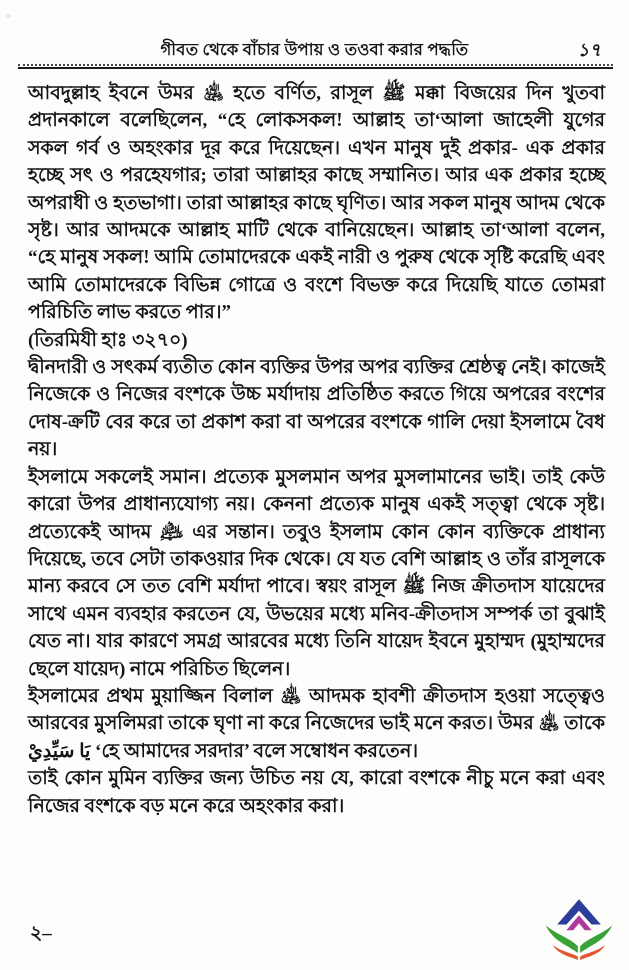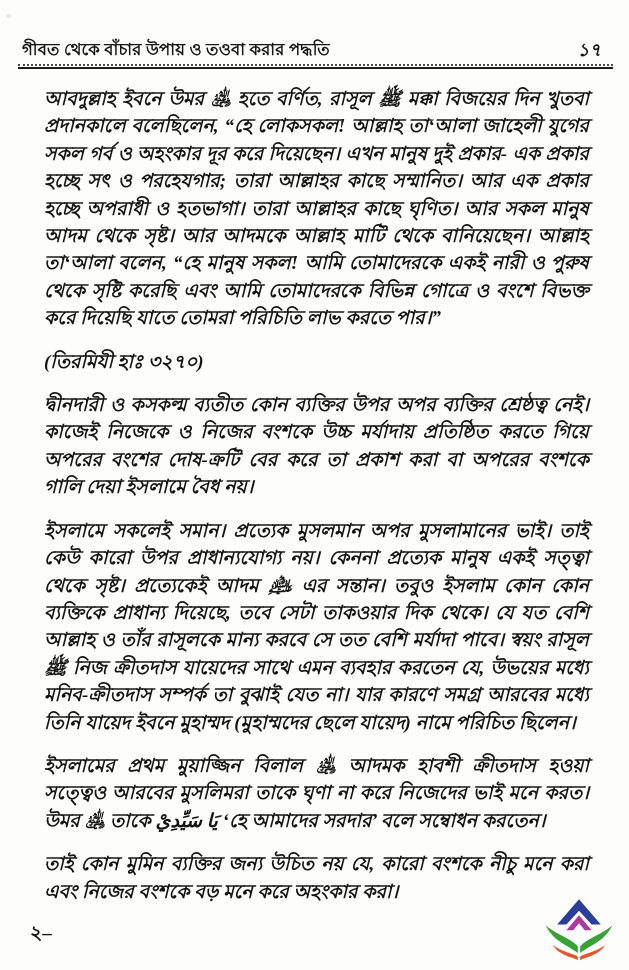--- a/index.html
+++ b/index.html
@@ -31,21 +31,21 @@
     position: relative;
     padding-top: 37px;
   }
   .header-row {
     position: relative;
     height: 23px;
     margin: 0 22px;
   }
   .running-title {
     display: block;
-    text-align: left;
+    text-align: center;
     font-size: 16.5px;
     font-weight: 700;
     letter-spacing: .2px;
     white-space: nowrap;
   }
   .page-number {
     position: absolute;
     right: 6px;
     top: -1px;
     font-size: 18px;
@@ -65,21 +65,21 @@
     margin-top: 1px;
   }
   .page-body {
     margin: 10px 24px 0 28px;
     font-size: 19px;
     line-height: 27.4px;
     font-weight: 600;
     text-align: justify;
     color: #141414;
   }
-  .page-body p { margin: 16px; font-style: italic; }
+  .page-body p { margin: 0; }
   .hadith-ref {
     padding-right: 2px;
   }
   .page-footer {
     position: absolute;
     left: 30px;
     right: 14px;
     bottom: 10px;
     display: flex;
     justify-content: space-between;
@@ -105,21 +105,21 @@
     </div>
     <div class="header-rule">
       <div class="dotted"></div>
       <div class="solid"></div>
     </div>
   </header>
 
   <main class="page-body">
     <p>আবদুল্লাহ ইবনে উমর ﵁ হতে বর্ণিত, রাসূল ﷺ মক্কা বিজয়ের দিন খুতবা প্রদানকালে বলেছিলেন, “হে লোকসকল! আল্লাহ তা‘আলা জাহেলী যুগের সকল গর্ব ও অহংকার দূর করে দিয়েছেন। এখন মানুষ দুই প্রকার- এক প্রকার হচ্ছে সৎ ও পরহেযগার; তারা আল্লাহর কাছে সম্মানিত। আর এক প্রকার হচ্ছে অপরাধী ও হতভাগা। তারা আল্লাহর কাছে ঘৃণিত। আর সকল মানুষ আদম থেকে সৃষ্ট। আর আদমকে আল্লাহ মাটি থেকে বানিয়েছেন। আল্লাহ তা‘আলা বলেন, “হে মানুষ সকল! আমি তোমাদেরকে একই নারী ও পুরুষ থেকে সৃষ্টি করেছি এবং আমি তোমাদেরকে বিভিন্ন গোত্রে ও বংশে বিভক্ত করে দিয়েছি যাতে তোমরা পরিচিতি লাভ করতে পার।”</p>
     <p class="hadith-ref">(তিরমিযী হাঃ ৩২৭০)</p>
-    <p>দ্বীনদারী ও কসকল্ম ব্যতীত কোন ব্যক্তির উপর অপর ব্যক্তির শ্রেষ্ঠত্ব নেই। কাজেই নিজেকে ও নিজের বংশকে উচ্চ মর্যাদায় প্রতিষ্ঠিত করতে গিয়ে অপরের বংশের দোষ-ক্রটি বের করে তা প্রকাশ করা বা অপরের বংশকে গালি দেয়া ইসলামে বৈধ নয়।</p>
+    <p>দ্বীনদারী ও সৎকর্ম ব্যতীত কোন ব্যক্তির উপর অপর ব্যক্তির শ্রেষ্ঠত্ব নেই। কাজেই নিজেকে ও নিজের বংশকে উচ্চ মর্যাদায় প্রতিষ্ঠিত করতে গিয়ে অপরের বংশের দোষ-ক্রটি বের করে তা প্রকাশ করা বা অপরের বংশকে গালি দেয়া ইসলামে বৈধ নয়।</p>
     <p>ইসলামে সকলেই সমান। প্রত্যেক মুসলমান অপর মুসলামানের ভাই। তাই কেউ কারো উপর প্রাধান্যযোগ্য নয়। কেননা প্রত্যেক মানুষ একই সত্ত্বা থেকে সৃষ্ট। প্রত্যেকেই আদম ﵇ এর সন্তান। তবুও ইসলাম কোন কোন ব্যক্তিকে প্রাধান্য দিয়েছে, তবে সেটা তাকওয়ার দিক থেকে। যে যত বেশি আল্লাহ ও তাঁর রাসূলকে মান্য করবে সে তত বেশি মর্যাদা পাবে। স্বয়ং রাসূল ﷺ নিজ ক্রীতদাস যায়েদের সাথে এমন ব্যবহার করতেন যে, উভয়ের মধ্যে মনিব-ক্রীতদাস সম্পর্ক তা বুঝাই যেত না। যার কারণে সমগ্র আরবের মধ্যে তিনি যায়েদ ইবনে মুহাম্মদ (মুহাম্মদের ছেলে যায়েদ) নামে পরিচিত ছিলেন।</p>
     <p>ইসলামের প্রথম মুয়াজ্জিন বিলাল ﵁ আদমক হাবশী ক্রীতদাস হওয়া সত্ত্বেও আরবের মুসলিমরা তাকে ঘৃণা না করে নিজেদের ভাই মনে করত। উমর ﵁ তাকে يَا سَيِّدِيْ ‘হে আমাদের সরদার’ বলে সম্বোধন করতেন।</p>
     <p>তাই কোন মুমিন ব্যক্তির জন্য উচিত নয় যে, কারো বংশকে নীচু মনে করা এবং নিজের বংশকে বড় মনে করে অহংকার করা।</p>
   </main>
 
   <footer class="page-footer">
     <span class="page-mark">২–</span>
     <svg class="logo" viewBox="0 0 60 54" xmlns="http://www.w3.org/2000/svg">
 
       <polygon points="30,1 49,23 41,23 30,11 19,23 11,23" fill="#2b3e99"></polygon>

